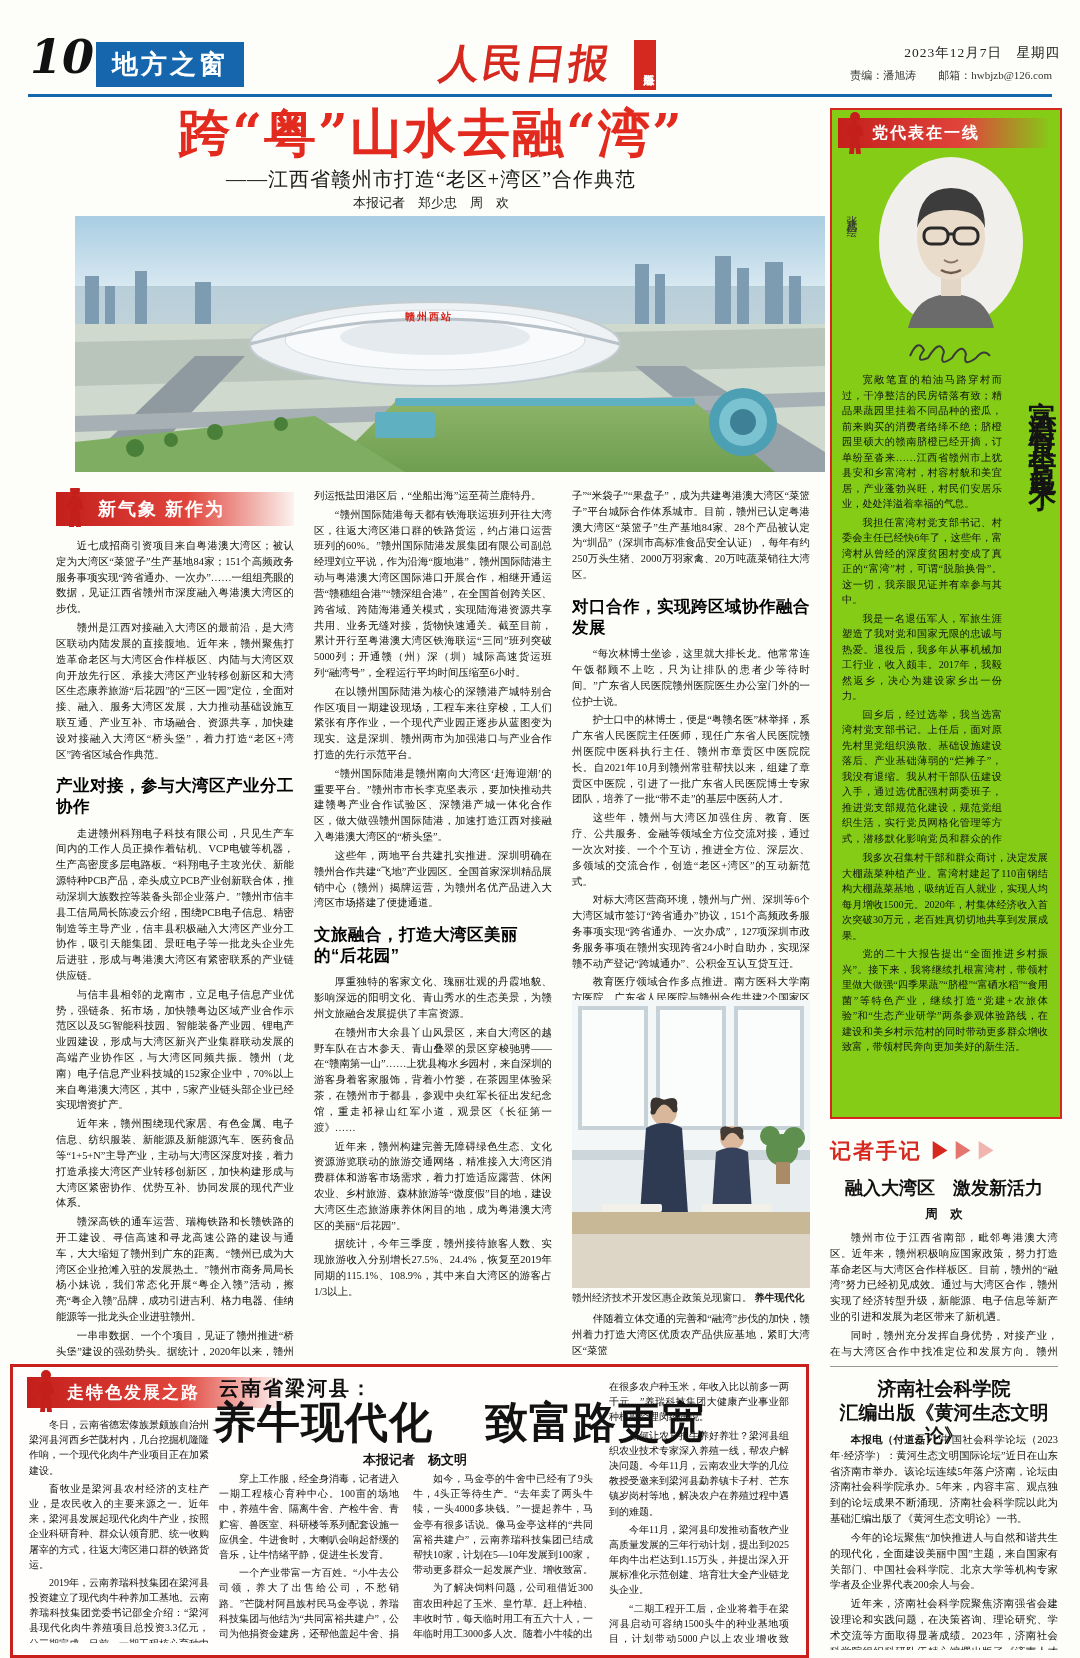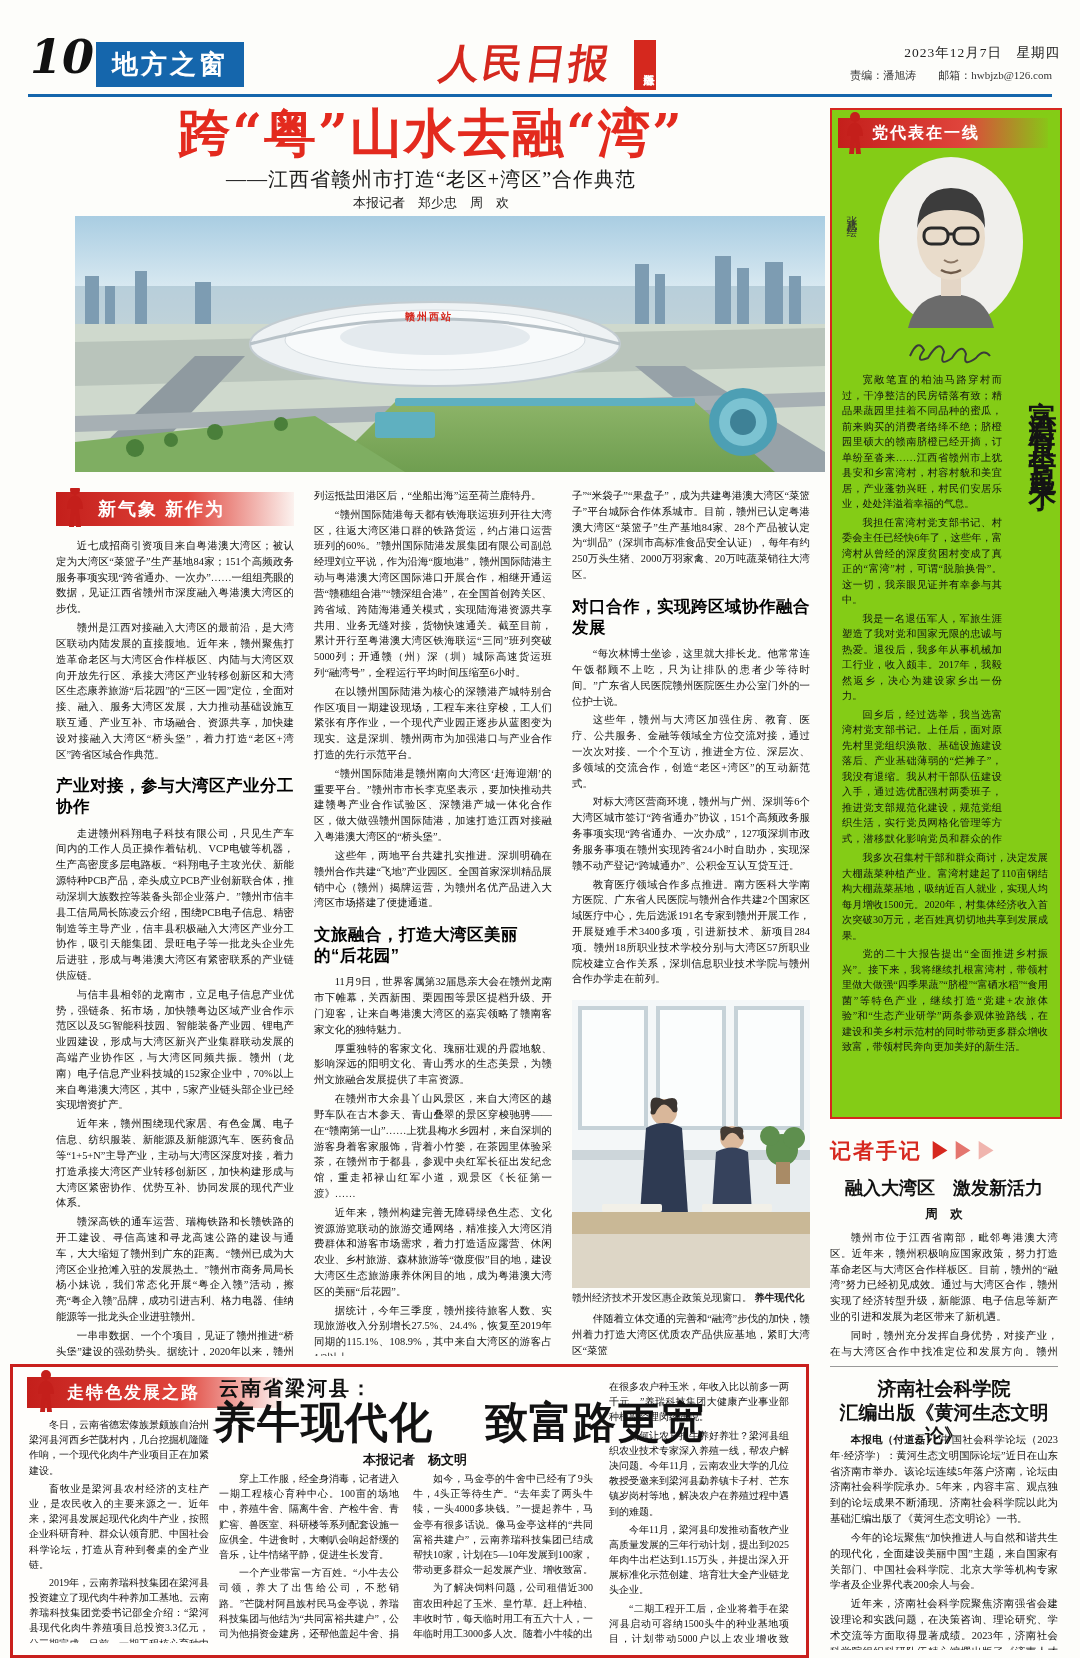--- a/index.html
+++ b/index.html
@@ -172,32 +172,32 @@
       <p class="para">赣深高铁的通车运营、瑞梅铁路和长赣铁路的开工建设、寻信高速和寻龙高速公路的建设与通车，大大缩短了赣州到广东的距离。“赣州已成为大湾区企业抢滩入驻的发展热土。”赣州市商务局局长杨小妹说，我们常态化开展“粤企入赣”活动，擦亮“粤企入赣”品牌，成功引进吉利、格力电器、佳纳能源等一批龙头企业进驻赣州。</p>
       <p class="para">一串串数据、一个个项目，见证了赣州推进“桥头堡”建设的强劲势头。据统计，2020年以来，赣州引进大湾区（含珠三角地区）开工纳入统计项目超800个、金额突破2000亿元。</p>
     </div>
   <div class="abs bodycol" style="left:314px;">
       <p class="para cont">列运抵盐田港区后，“坐船出海”运至荷兰鹿特丹。</p>
       <p class="para">“赣州国际陆港每天都有铁海联运班列开往大湾区，往返大湾区港口群的铁路货运，约占港口运营班列的60%。”赣州国际陆港发展集团有限公司副总经理刘立平说，作为沿海“腹地港”，赣州国际陆港主动与粤港澳大湾区国际港口开展合作，相继开通运营“赣穗组合港”“赣深组合港”，在全国首创跨关区、跨省域、跨陆海港通关模式，实现陆海港资源共享共用、业务无缝对接，货物快速通关。截至目前，累计开行至粤港澳大湾区铁海联运“三同”班列突破5000列；开通赣（州）深（圳）城际高速货运班列“融湾号”，全程运行平均时间压缩至6小时。</p>
       <p class="para">在以赣州国际陆港为核心的深赣港产城特别合作区项目一期建设现场，工程车来往穿梭，工人们紧张有序作业，一个现代产业园正逐步从蓝图变为现实。这是深圳、赣州两市为加强港口与产业合作打造的先行示范平台。</p>
       <p class="para">“赣州国际陆港是赣州南向大湾区‘赶海迎潮’的重要平台。”赣州市市长李克坚表示，要加快推动共建赣粤产业合作试验区、深赣港产城一体化合作区，做大做强赣州国际陆港，加速打造江西对接融入粤港澳大湾区的“桥头堡”。</p>
       <p class="para">这些年，两地平台共建扎实推进。深圳明确在赣州合作共建“飞地”产业园区。全国首家深圳精品展销中心（赣州）揭牌运营，为赣州名优产品进入大湾区市场搭建了便捷通道。</p>
       <div class="col-heading">文旅融合，打造大湾区美丽的“后花园”</div>
-      <p class="para">11月9日，世界客属第32届恳亲大会在赣州龙南市下帷幕，关西新围、栗园围等景区提档升级、开门迎客，让来自粤港澳大湾区的嘉宾领略了赣南客家文化的独特魅力。</p>
       <p class="para">厚重独特的客家文化、瑰丽壮观的丹霞地貌、影响深远的阳明文化、青山秀水的生态美景，为赣州文旅融合发展提供了丰富资源。</p>
       <p class="para">在赣州市大余县丫山风景区，来自大湾区的越野车队在古木参天、青山叠翠的景区穿梭驰骋——在“赣南第一山”……上犹县梅水乡园村，来自深圳的游客身着客家服饰，背着小竹篓，在茶园里体验采茶，在赣州市于都县，参观中央红军长征出发纪念馆，重走祁禄山红军小道，观景区《长征第一渡》……</p>
       <p class="para">近年来，赣州构建完善无障碍绿色生态、文化资源游览联动的旅游交通网络，精准接入大湾区消费群体和游客市场需求，着力打造适应露营、休闲农业、乡村旅游、森林旅游等“微度假”目的地，建设大湾区生态旅游康养休闲目的地，成为粤港澳大湾区的美丽“后花园”。</p>
       <p class="para">据统计，今年三季度，赣州接待旅客人数、实现旅游收入分别增长27.5%、24.4%，恢复至2019年同期的115.1%、108.9%，其中来自大湾区的游客占1/3以上。</p>
     </div>
 
   <div class="abs bodycol" style="left:572px;">
     <div style="height:512px;overflow:hidden;">
         <p class="para cont">子”“米袋子”“果盘子”，成为共建粤港澳大湾区“菜篮子”平台城际合作体系城市。目前，赣州已认定粤港澳大湾区“菜篮子”生产基地84家、28个产品被认定为“圳品”（深圳市高标准食品安全认证），每年有约250万头生猪、2000万羽家禽、20万吨蔬菜销往大湾区。</p>
         <div class="col-heading">对口合作，实现跨区域协作融合发展</div>
         <p class="para">“每次林博士坐诊，这里就大排长龙。他常常连午饭都顾不上吃，只为让排队的患者少等待时间。”广东省人民医院赣州医院医生办公室门外的一位护士说。</p>
+        <p class="para">护士口中的林博士，便是“粤赣名医”林举择，系广东省人民医院主任医师，现任广东省人民医院赣州医院中医科执行主任、赣州市章贡区中医院院长。自2021年10月到赣州常驻帮扶以来，组建了章贡区中医院，引进了一批广东省人民医院博士专家团队，培养了一批“带不走”的基层中医药人才。</p>
         <p class="para">这些年，赣州与大湾区加强住房、教育、医疗、公共服务、金融等领域全方位交流对接，通过一次次对接、一个个互访，推进全方位、深层次、多领域的交流合作，创造“老区+湾区”的互动新范式。</p>
         <p class="para">对标大湾区营商环境，赣州与广州、深圳等6个大湾区城市签订“跨省通办”协议，151个高频政务服务事项实现“跨省通办、一次办成”，127项深圳市政务服务事项在赣州实现跨省24小时自助办，实现深赣不动产登记“跨城通办”、公积金互认互贷互迁。</p>
         <p class="para">教育医疗领域合作多点推进。南方医科大学南方医院、广东省人民医院与赣州合作共建2个国家区域医疗中心，先后选派191名专家到赣州开展工作，开展疑难手术3400多项，引进新技术、新项目284项。赣州18所职业技术学校分别与大湾区57所职业院校建立合作关系，深圳信息职业技术学院与赣州合作办学走在前列。</p>
       </div>
     <div class="midphoto">
       <svg width="238" height="288" viewBox="0 0 238 288">
         <rect width="238" height="288" fill="#e8edef"></rect>
         <rect x="0" y="0" width="238" height="150" fill="#f4f7f8"></rect>
         <g stroke="#c6d2d8" stroke-width="4" fill="#fbfdfd">
           <rect x="8" y="8" width="66" height="120"></rect>
@@ -312,21 +312,21 @@
     </div>
     <div class="abs fkicker">云南省梁河县：</div>
     <div class="abs fheadline">
       <span>养牛现代化</span>
       <span style="display:inline-block;width:26px;"></span>
       <span>致富路更宽</span>
     </div>
     <div class="abs fby">本报记者　杨文明</div>
     <div class="fcol f1">
         <p class="para">冬日，云南省德宏傣族景颇族自治州梁河县河西乡芒陇村内，几台挖掘机隆隆作响，一个现代化肉牛产业项目正在加紧建设。</p>
-        <p class="para">畜牧业是梁河县农村经济的支柱产业，是农民收入的主要来源之一。近年来，梁河县发展起现代化肉牛产业，按照企业科研育种、群众认领育肥、中国社会科学论坛，打造从育种到餐桌的全产业链。</p>
+        <p class="para">畜牧业是梁河县农村经济的支柱产业，是农民收入的主要来源之一。近年来，梁河县发展起现代化肉牛产业，按照企业科研育种、群众认领育肥、统一收购屠宰的方式，往返大湾区港口群的铁路货运。</p>
         <p class="para">2019年，云南养瑞科技集团在梁河县投资建立了现代肉牛种养加工基地。云南养瑞科技集团党委书记邵全介绍：“梁河县现代化肉牛养殖项目总投资3.3亿元，分三期完成。目前，一期工程核心育种中心已建成并投入使用。二期项目建成后，可以新增存栏500头种牛。”</p>
       </div>
     <div class="fcol f2">
         <p class="para">穿上工作服，经全身消毒，记者进入一期工程核心育种中心。100亩的场地中，养殖牛舍、隔离牛舍、产检牛舍、青贮窖、兽医室、科研楼等系列配套设施一应俱全。牛进食时，大喇叭会响起舒缓的音乐，让牛情绪平静，促进生长发育。</p>
         <p class="para">一个产业带富一方百姓。“小牛去公司领，养大了出售给公司，不愁销路。”芒陇村阿昌族村民马金亭说，养瑞科技集团与他结为“共同富裕共建户”，公司为他捐资金建房，还帮他盖起牛舍、捐赠黄牛、配齐前期饲草饲料，把养殖产业发展了起来。</p>
       </div>
     <div class="fcol f3">
         <p class="para">如今，马金亭的牛舍中已经有了9头牛，4头正等待生产。“去年卖了两头牛犊，一头4000多块钱。”一提起养牛，马金亭有很多话说。像马金亭这样的“共同富裕共建户”，云南养瑞科技集团已结成帮扶10家，计划在5—10年发展到100家，带动更多群众一起发展产业、增收致富。</p>
         <p class="para">为了解决饲料问题，公司租借近300亩农田种起了玉米、皇竹草。赶上种植、丰收时节，每天临时用工有五六十人，一年临时用工3000多人次。随着小牛犊的出生，饲草需求量快速增加，周边农户纷纷种上了玉米，一年三季，收入稳定。“现</p>
       </div>

